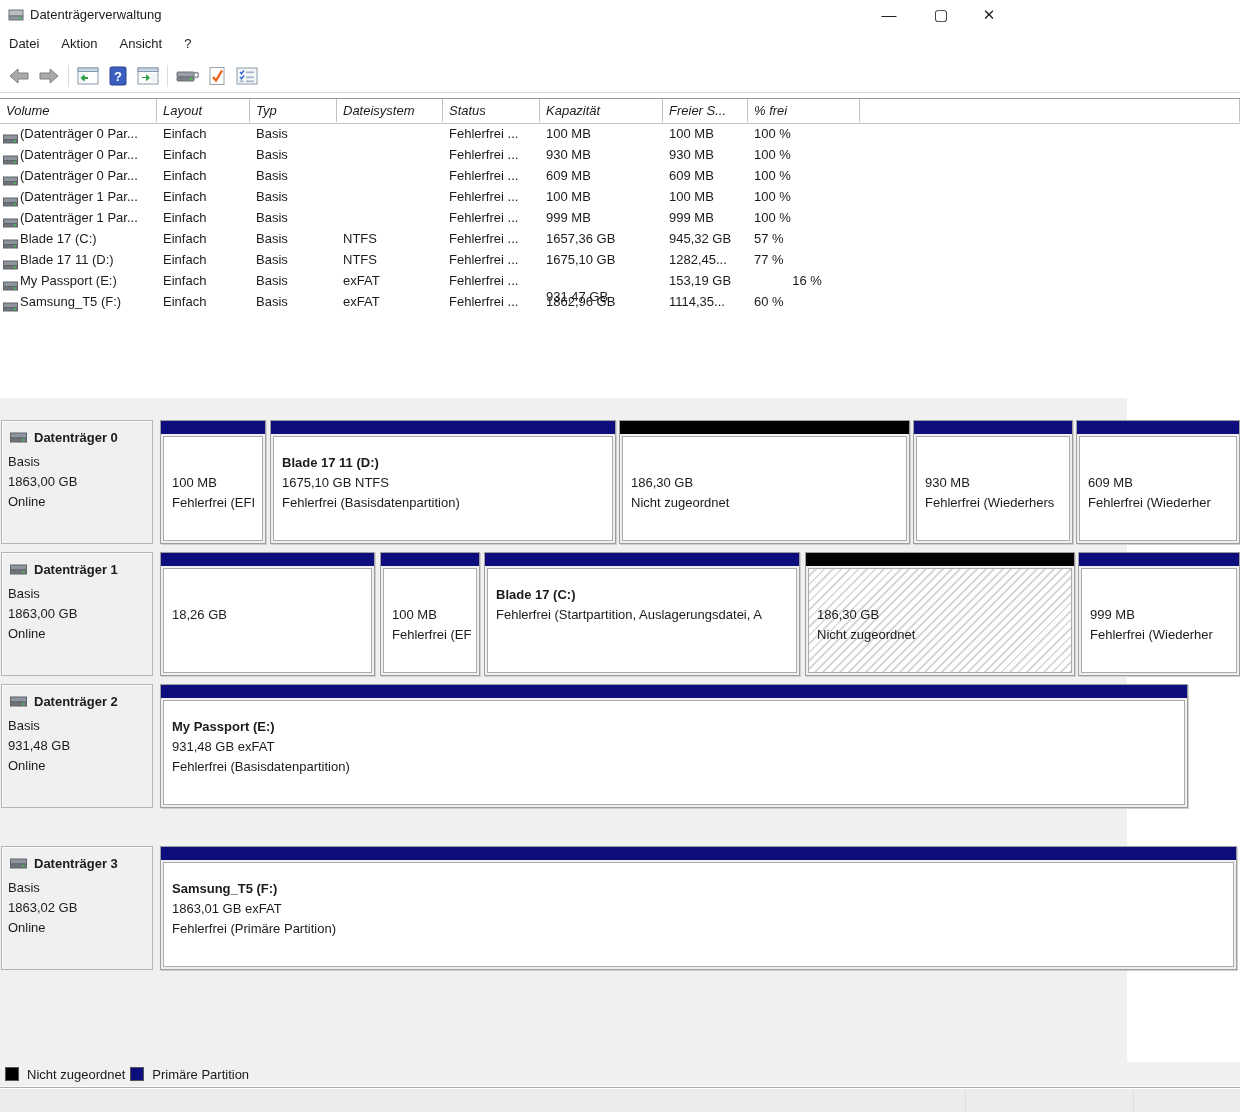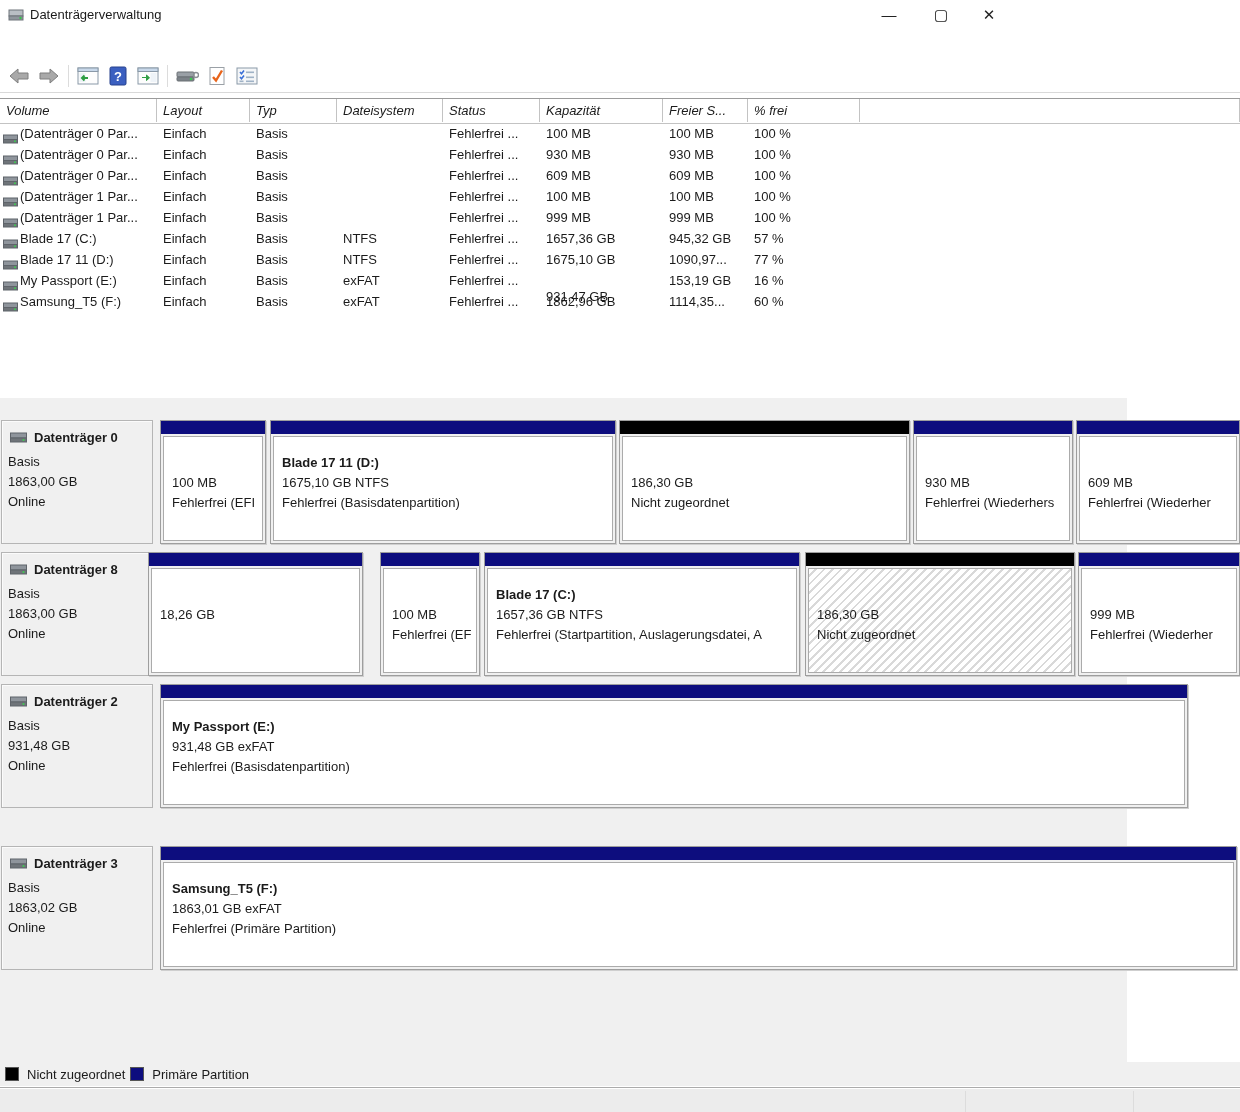--- a/index.html
+++ b/index.html
@@ -64,20 +64,21 @@
         <rect x="1" y="9" width="14" height="4" fill="#8f959c" stroke="#6e747b"></rect>
         <circle cx="12.5" cy="11" r="1.2" fill="#39c24d"></circle>
       </svg>
     </span>
     <span id="window-title">Datenträgerverwaltung</span>
     <span class="winctl" id="min-btn">—</span>
     <span class="winctl" id="max-btn">▢</span>
     <span class="winctl" id="close-btn">✕</span>
   </div>
 
+  <div id="menubar"><span class="menu-item">Datei</span><span class="menu-item">Aktion</span><span class="menu-item">Ansicht</span><span class="menu-item">?</span></div>
 
   <div id="toolbar">
       <span style="width: 4px;"></span>
       <span class="tb-icon">
         <svg width="22" height="18" viewBox="0 0 22 18">
           <path d="M10 2 L10 6 L20 6 L20 12 L10 12 L10 16 L2 9 Z" fill="#a9a9a9" stroke="#7e7e7e"></path>
         </svg>
       </span>
       <span class="tb-icon">
         <svg width="22" height="18" viewBox="0 0 22 18">
@@ -243,37 +244,37 @@
               <rect x="0.5" y="1" width="14" height="4.5" fill="#8f959c" stroke="#5f646a"></rect>
               <rect x="0.5" y="5.5" width="14" height="3.5" fill="#6f7479" stroke="#5f646a"></rect>
               <circle cx="12" cy="7.2" r="1" fill="#3ecb52"></circle>
             </svg></span>
           <div class="vcell c0" style="left: 0px; width: 157px;">Blade 17 11 (D:)</div>
           <div class="vcell" style="left: 157px; width: 93px;">Einfach</div>
           <div class="vcell" style="left: 250px; width: 87px;">Basis</div>
           <div class="vcell" style="left: 337px; width: 106px;">NTFS</div>
           <div class="vcell" style="left: 443px; width: 97px;">Fehlerfrei ...</div>
           <div class="vcell" style="left: 540px; width: 123px;">1675,10 GB</div>
-          <div class="vcell" style="left: 663px; width: 85px;">1090,97...</div>
+          <div class="vcell" style="left: 663px; width: 85px;">1282,45...</div>
           <div class="vcell" style="left: 748px; width: 112px;">77 %</div>
         </div>
         <div class="vrow">
           <span class="vol-ico"><svg width="15" height="10" viewBox="0 0 15 10">
               <rect x="0.5" y="1" width="14" height="4.5" fill="#8f959c" stroke="#5f646a"></rect>
               <rect x="0.5" y="5.5" width="14" height="3.5" fill="#6f7479" stroke="#5f646a"></rect>
               <circle cx="12" cy="7.2" r="1" fill="#3ecb52"></circle>
             </svg></span>
           <div class="vcell c0" style="left: 0px; width: 157px;">My Passport (E:)</div>
           <div class="vcell" style="left: 157px; width: 93px;">Einfach</div>
           <div class="vcell" style="left: 250px; width: 87px;">Basis</div>
           <div class="vcell" style="left: 337px; width: 106px;">exFAT</div>
           <div class="vcell" style="left: 443px; width: 97px;">Fehlerfrei ...</div>
           <div class="vcell" style="left: 540px; width: 123px; margin-top: 16px;">931,47 GB</div>
           <div class="vcell" style="left: 663px; width: 85px;">153,19 GB</div>
-          <div class="vcell" style="left: 748px; width: 112px;">16 %</div>
+          <div class="vcell" style="left: 748px; width: 112px; text-align: center;">16 %</div>
         </div>
         <div class="vrow">
           <span class="vol-ico"><svg width="15" height="10" viewBox="0 0 15 10">
               <rect x="0.5" y="1" width="14" height="4.5" fill="#8f959c" stroke="#5f646a"></rect>
               <rect x="0.5" y="5.5" width="14" height="3.5" fill="#6f7479" stroke="#5f646a"></rect>
               <circle cx="12" cy="7.2" r="1" fill="#3ecb52"></circle>
             </svg></span>
           <div class="vcell c0" style="left: 0px; width: 157px;">Samsung_T5 (F:)</div>
           <div class="vcell" style="left: 157px; width: 93px;">Einfach</div>
           <div class="vcell" style="left: 250px; width: 87px;">Basis</div>
@@ -350,28 +351,28 @@
             </div>
           </div>
         </div>
       </div>
       <div class="diskrow" style="top: 154px;">
         <div class="disklabel">
           <div class="dl-head"><span class="dicon"><svg width="17" height="11" viewBox="0 0 17 11">
                 <rect x="0.5" y="1" width="16" height="5" fill="#8f959c" stroke="#5f646a"></rect>
                 <rect x="0.5" y="6" width="16" height="4" fill="#6f7479" stroke="#5f646a"></rect>
                 <circle cx="13.5" cy="8" r="1.1" fill="#3ecb52"></circle>
-              </svg></span><span>Datenträger 8</span></div>
+              </svg></span><span>Datenträger 1</span></div>
           <div class="dl-lines">
             <div>Basis</div>
             <div>1863,00 GB</div>
             <div>Online</div>
           </div>
         </div>
-        <div class="part" style="left: 148px; width: 215px; padding-left: 34px;">
+        <div class="part" style="left: 160px; width: 215px; padding-left: 34px;">
           <div class="p-stripe" style="background: rgb(13, 13, 126);"></div>
           <div class="p-inner">
             <div class="p-text">
               <div class="p-line p-name"></div>
               <div class="p-line">18,26 GB</div>
               <div class="p-line"></div>
             </div>
           </div>
         </div>
         <div class="part" style="left: 380px; width: 100px;">
@@ -382,21 +383,20 @@
               <div class="p-line">100 MB</div>
               <div class="p-line">Fehlerfrei (EF</div>
             </div>
           </div>
         </div>
         <div class="part" style="left: 484px; width: 316px;">
           <div class="p-stripe" style="background: rgb(13, 13, 126);"></div>
           <div class="p-inner">
             <div class="p-text">
               <div class="p-line p-name">Blade 17  (C:)</div>
-              <div class="p-line">1657,36 GB NTFS</div>
               <div class="p-line">Fehlerfrei (Startpartition, Auslagerungsdatei, A</div>
             </div>
           </div>
         </div>
         <div class="part" style="left: 805px; width: 270px;">
           <div class="p-stripe" style="background: rgb(0, 0, 0);"></div>
           <div class="p-inner hatched">
             <div class="p-text">
               <div class="p-line p-name"></div>
               <div class="p-line">186,30 GB</div>

